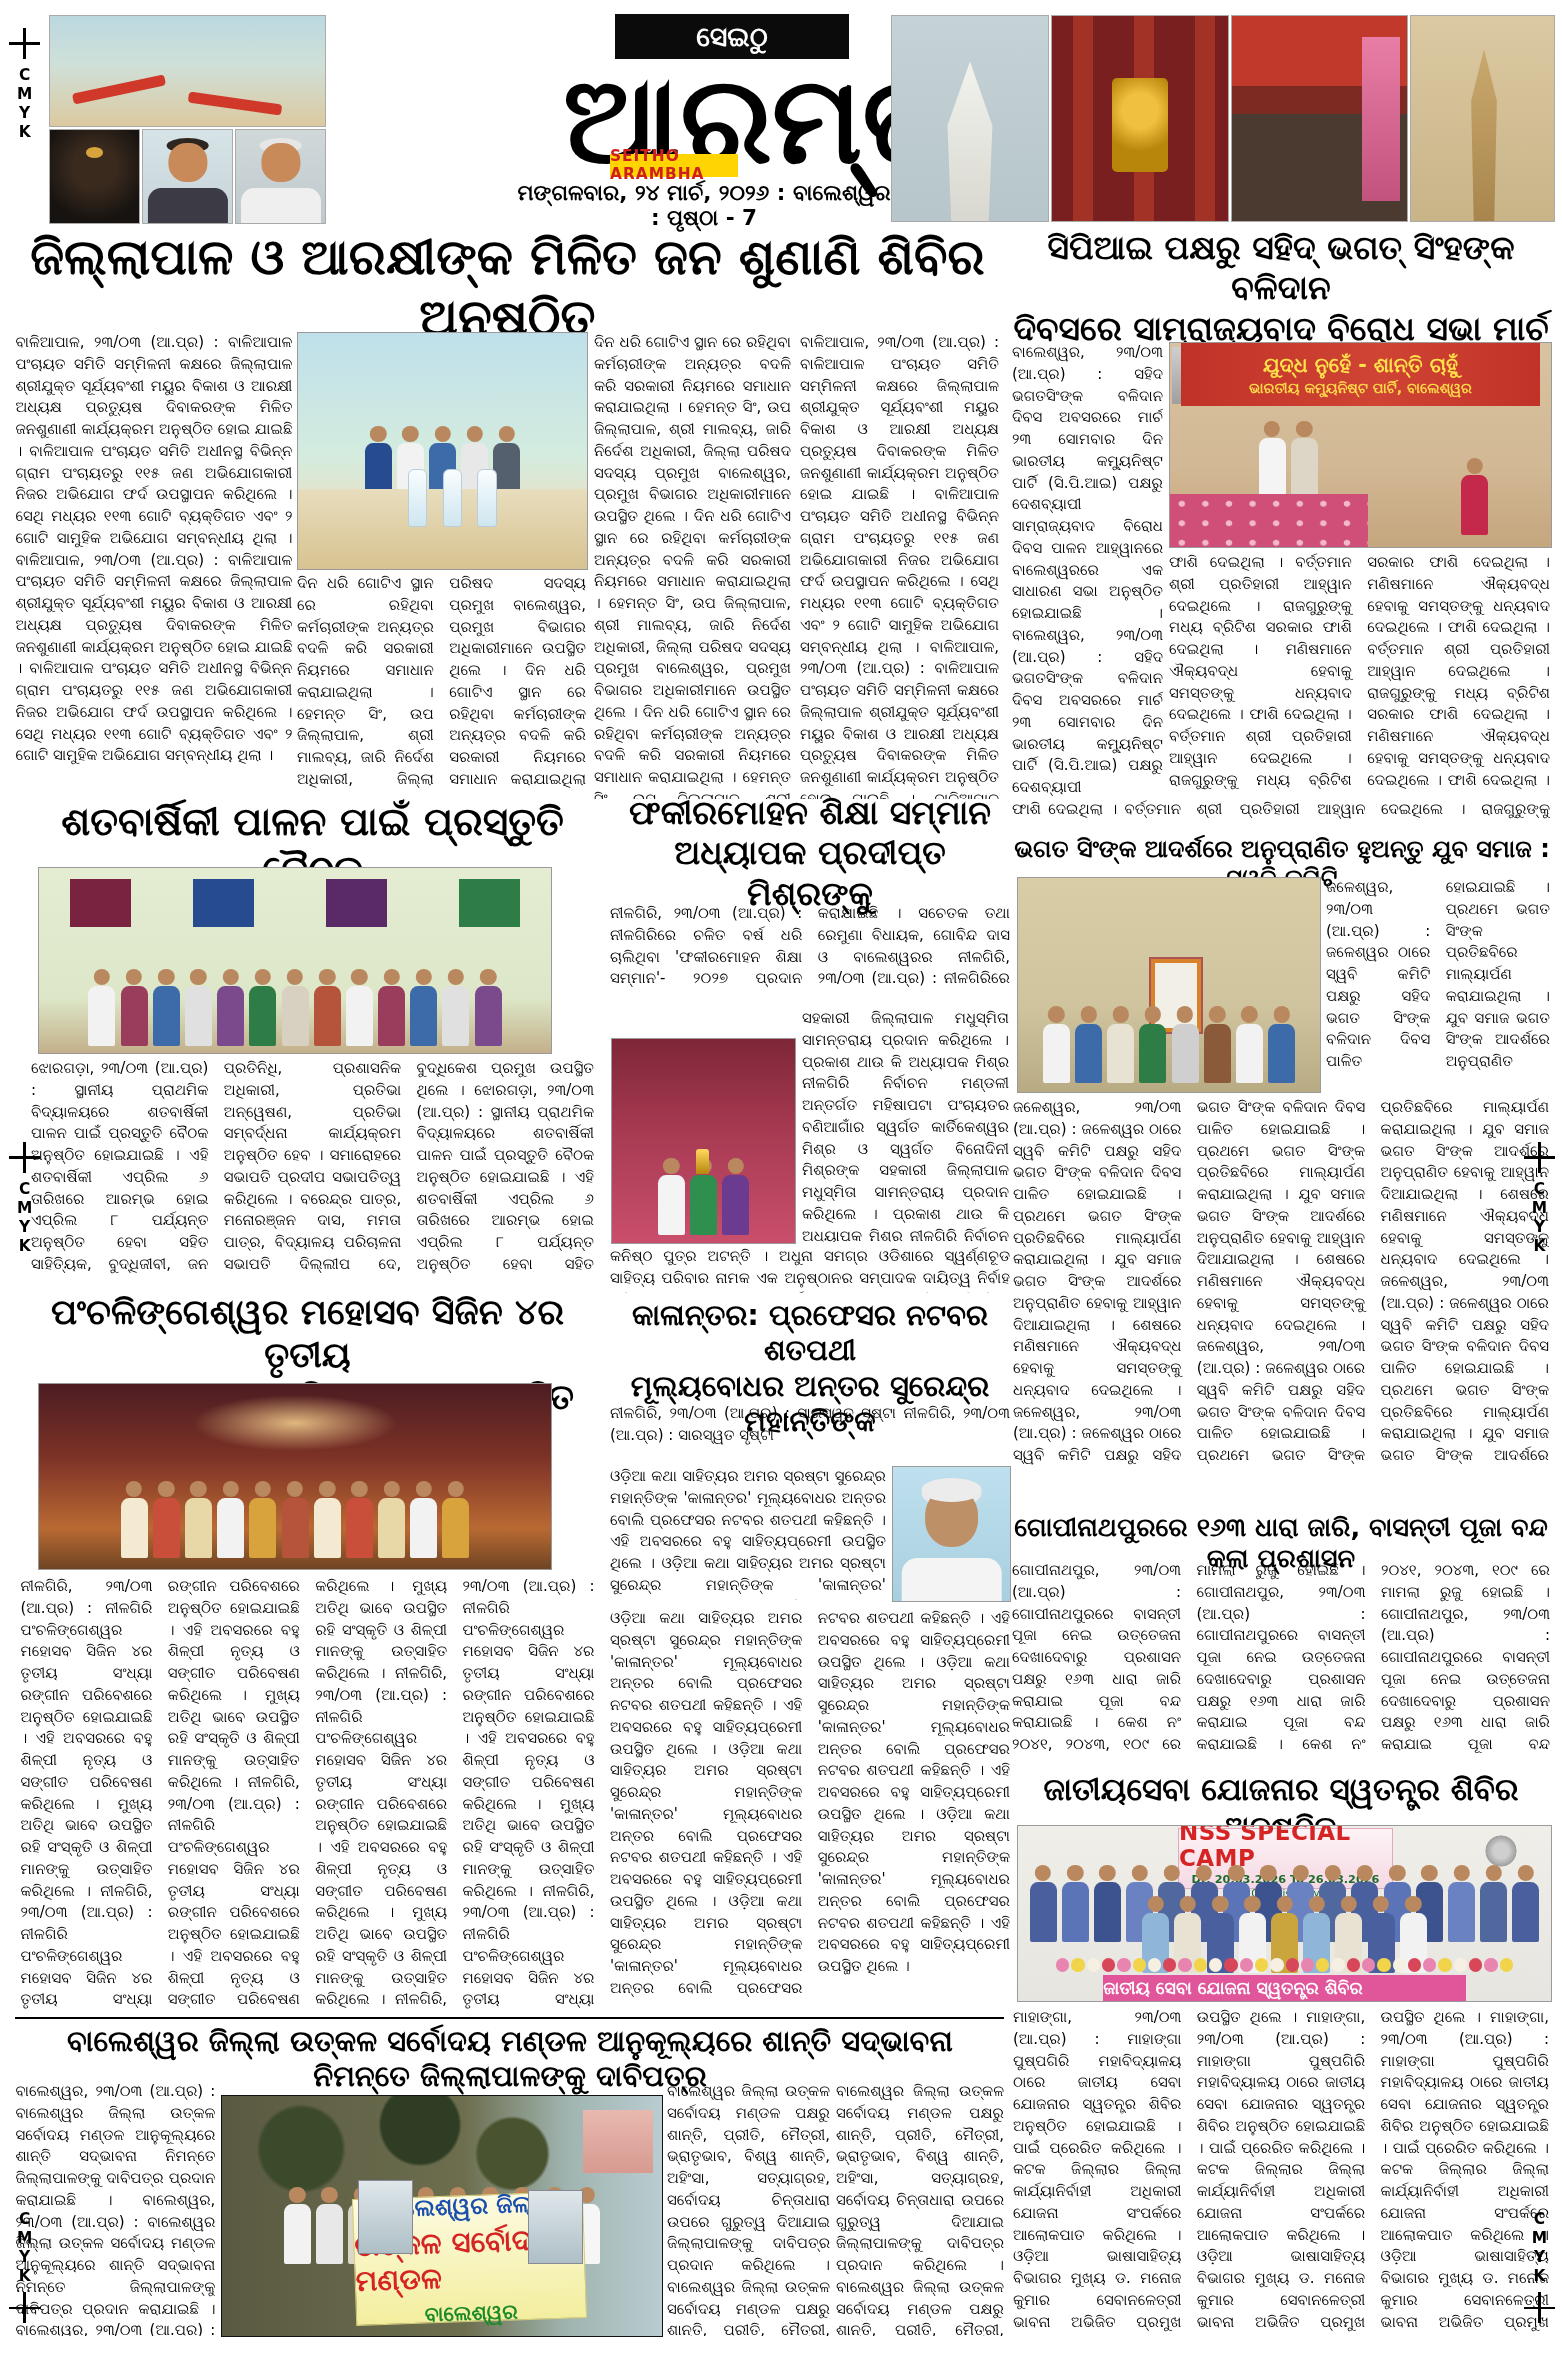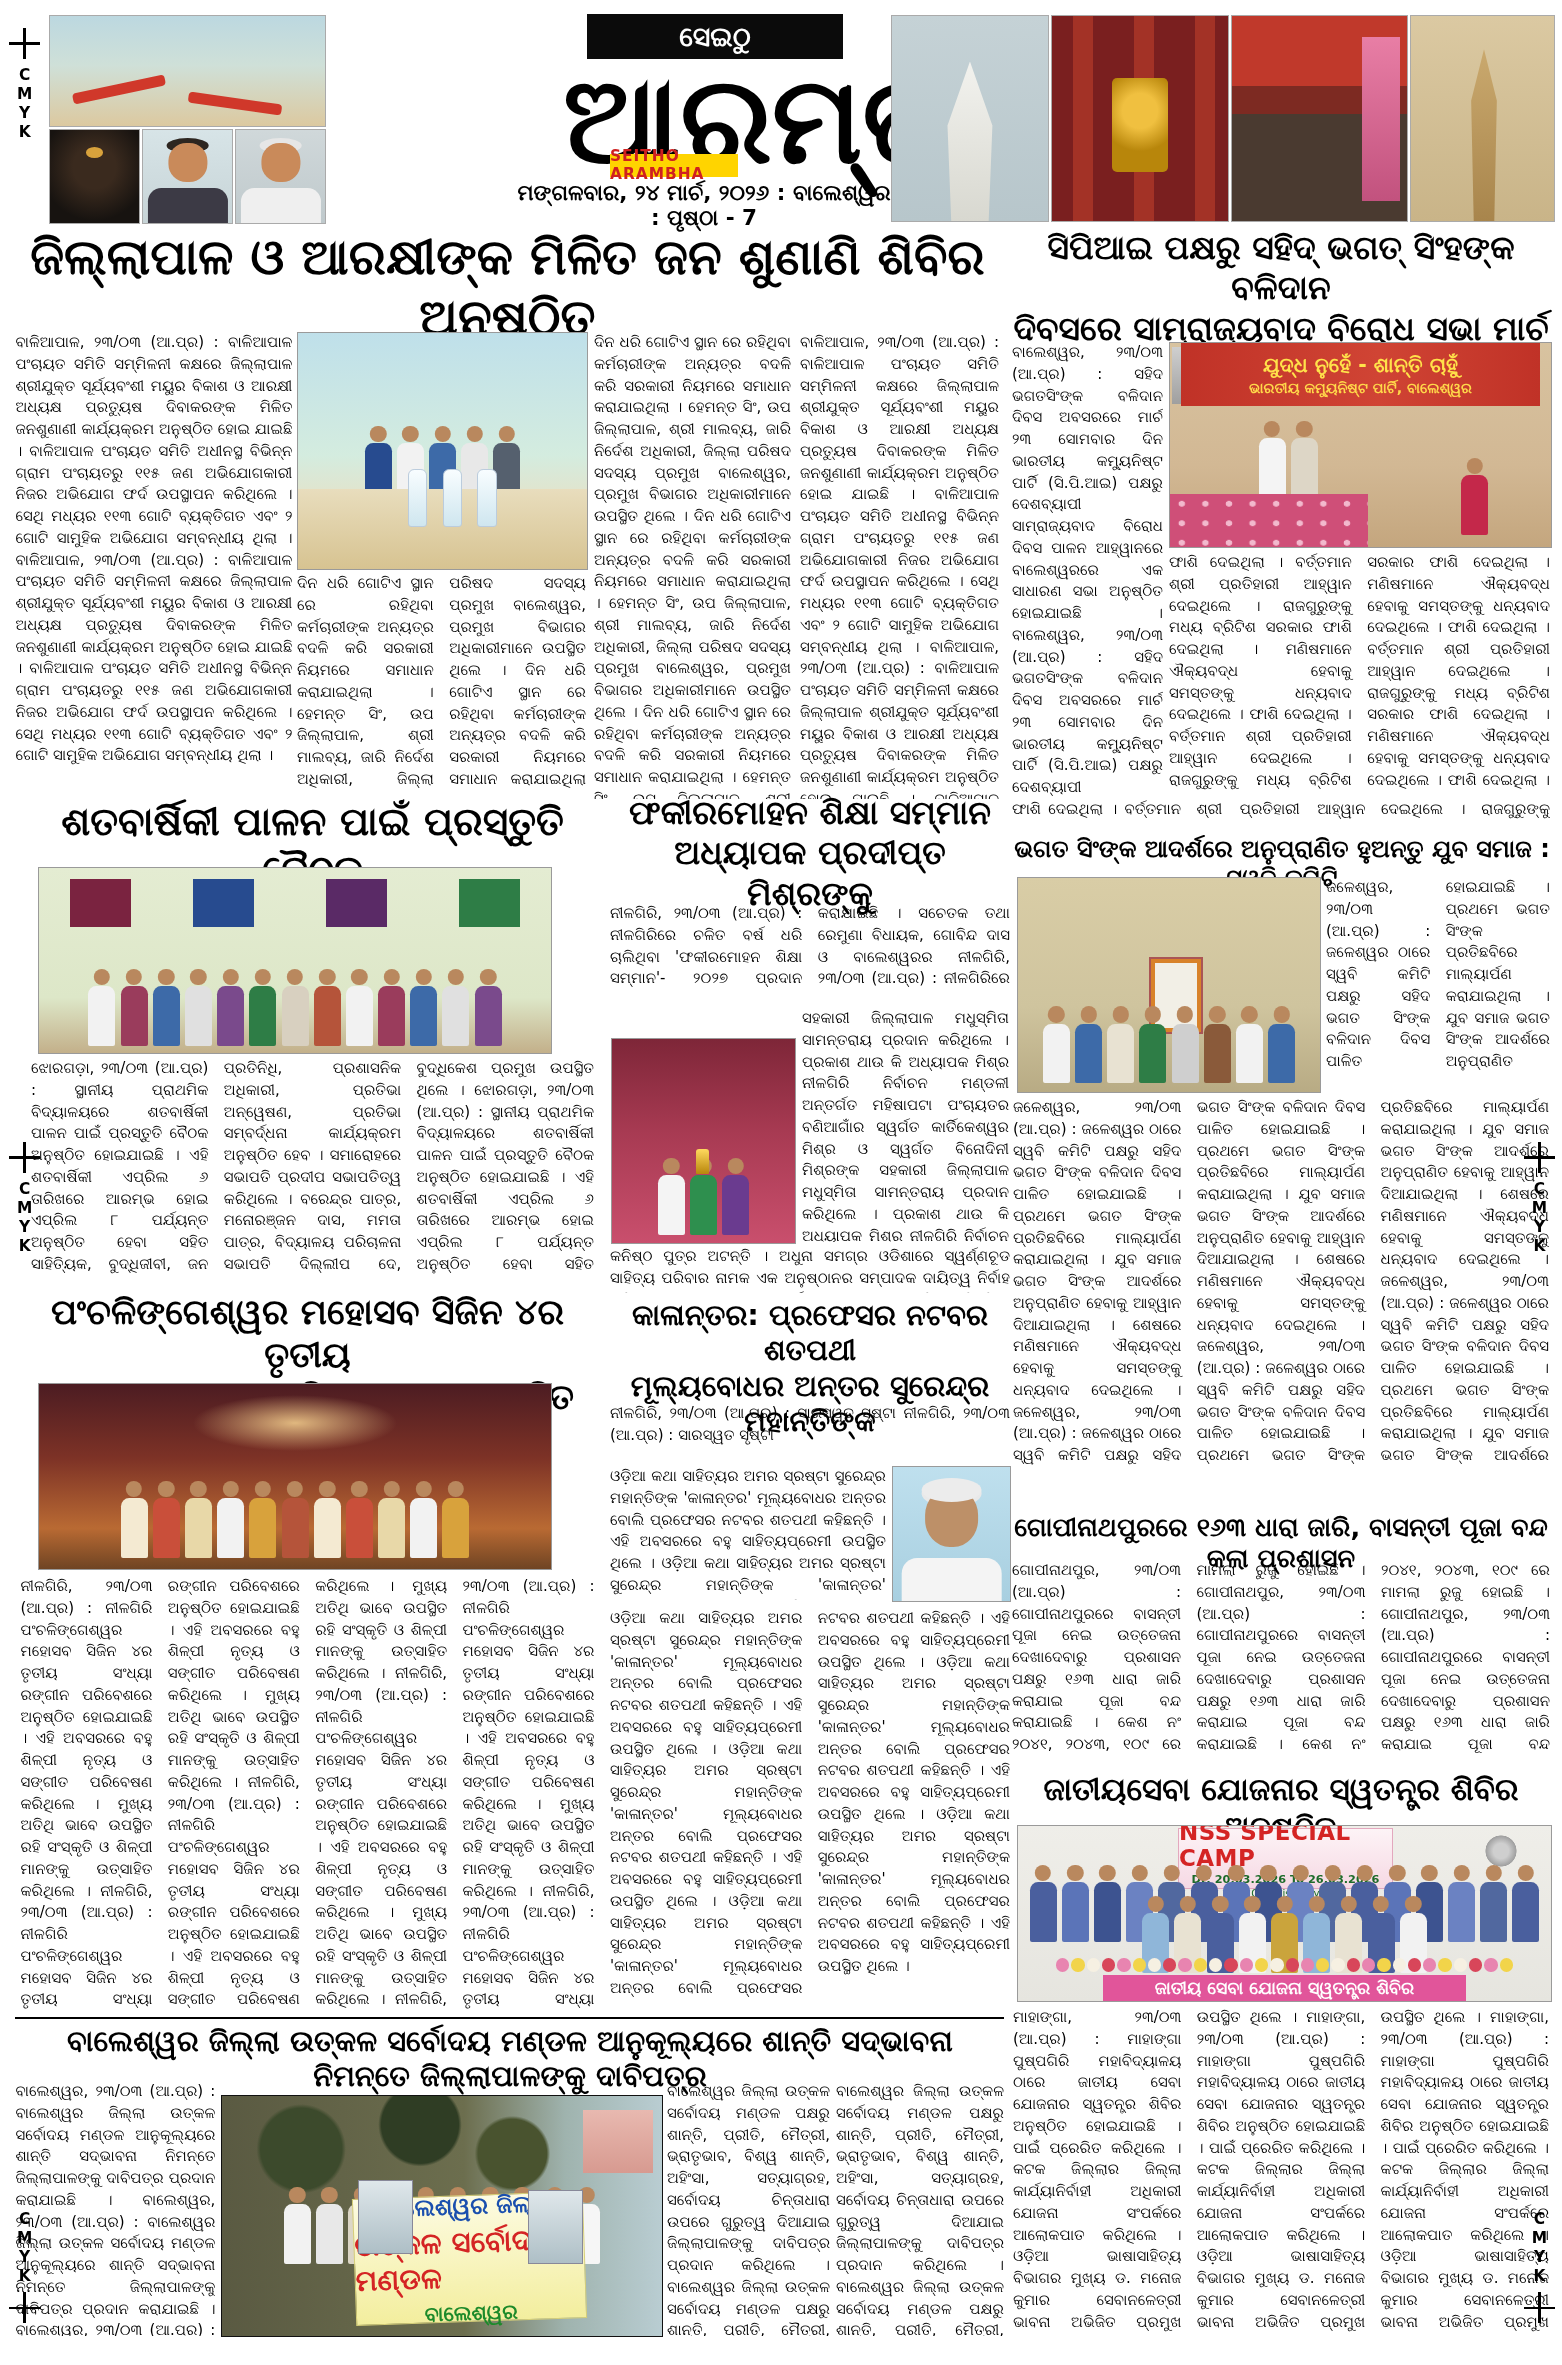--- a/index.html
+++ b/index.html
@@ -57,21 +57,21 @@
   .ph-prof .head{position:absolute;left:50%;top:16%;transform:translateX(-50%);width:46%;height:44%;border-radius:46%;background:#bd9068;}
   .ph-prof .hair{position:absolute;left:50%;top:10%;transform:translateX(-50%);width:52%;height:20%;border-radius:50%;background:#e9e9e9;}
   .ph-prof .body{position:absolute;left:50%;bottom:0;transform:translateX(-50%);width:86%;height:32%;border-radius:15.4px 15.4px 0 0;background:#f4f4f4;}
   
   .ph-nss{background:linear-gradient(180deg,#efeee9 0%,#e6e5df 100%);}
   .ph-nss .nbanner{position:absolute;top:1%;left:30%;width:40%;height:34%;background:linear-gradient(180deg,#fdf3f6,#f6d9e4);border:1px solid #e3a8be;display:flex;flex-direction:column;align-items:center;justify-content:center;gap:2px;}
   .ph-nss .n1{color:#d42424;font-weight:bold;font-size:23px;letter-spacing:0.5px;}
   .ph-nss .n2{color:#1d6b2a;font-weight:bold;font-size:11.3px;}
   .ph-nss .n3{color:#1d6b2a;font-size:10.2px;}
   .ph-nss .fan{position:absolute;top:4%;right:6%;width:36px;height:36px;border-radius:50%;background:radial-gradient(circle,#cfcfcf 30%,#9f9f9f 60%,transparent 62%);}
-  .ph-nss .pbanner{position:absolute;bottom:0;left:16%;width:68%;height:15%;background:#e1559a;display:flex;align-items:center;justify-content:center;}
+  .ph-nss .pbanner{position:absolute;bottom:0;left:16%;width:68%;height:15%;background:#e1559a;display:flex;align-items:center;}
   .ph-nss .pbanner span{color:#fff;font-weight:bold;font-size:17.4px;}
   .ph-nss .garland{position:absolute;bottom:15%;left:0;right:0;text-align:center;white-space:nowrap;overflow:hidden;}
   
   .ph-rally{background:
       radial-gradient(circle at 18% 22%,#3c4a2c 0 10%,transparent 11%),
       radial-gradient(circle at 45% 12%,#2f3d24 0 12%,transparent 13%),
       radial-gradient(circle at 66% 24%,#49532f 0 10%,transparent 11%),
       linear-gradient(90deg,#5a5a42 0%,#6c6e4e 55%,#9fb3ae 78%,#b9cdd2 100%);}
   .ph-rally .bld{position:absolute;top:6%;right:2%;width:16%;height:26%;background:linear-gradient(180deg,#e8b9b0,#d79a90);}
   .ph-rally .ybanner{position:absolute;left:30%;bottom:6%;width:52%;height:52%;background:linear-gradient(180deg,#fdfbe2,#f3ee9e);border:1.5px solid #d6cf7a;transform:rotate(-2deg);display:flex;flex-direction:column;align-items:center;justify-content:center;gap:5.1px;}
@@ -151,21 +151,21 @@
         <span class="coat"></span>
       </div>
     <div class="cell cl-port2">
         <span class="haird hairw"></span>
         <span class="face"></span>
         <span class="coat coatw"></span>
       </div>
   </div>
 </div>
 
-<div class="abs kickerbar" style="left:587px;top:14.3px;width:256px;height:45px;">
+<div class="abs kickerbar" style="left:615px;top:14.3px;width:234px;height:45px;">
   <span class="kicker">ସେଇଠୁ</span>
 </div>
 <div class="abs mast-title" style="left:563px;top:60px;width:328px;">ଆରମ୍ଭ</div>
 <div class="abs badge" style="left:588px;top:154px;width:128px;height:22.5px;">
   <span>SEITHO ARAMBHA</span>
 </div>
 <div class="abs dateline" style="left:517px;top:180px;width:374px;">ମଙ୍ଗଳବାର, ୨୪ ମାର୍ଚ, ୨୦୨୬ : ବାଲେଶ୍ୱର : ପୃଷ୍ଠା - 7</div>
 
 <div class="abs" style="left:891px;top:15.4px;width:658px;height:207px;display:grid;grid-template-columns:24% 27% 27% 22%;gap:2px;">
   <div class="cell cl-temple1">

